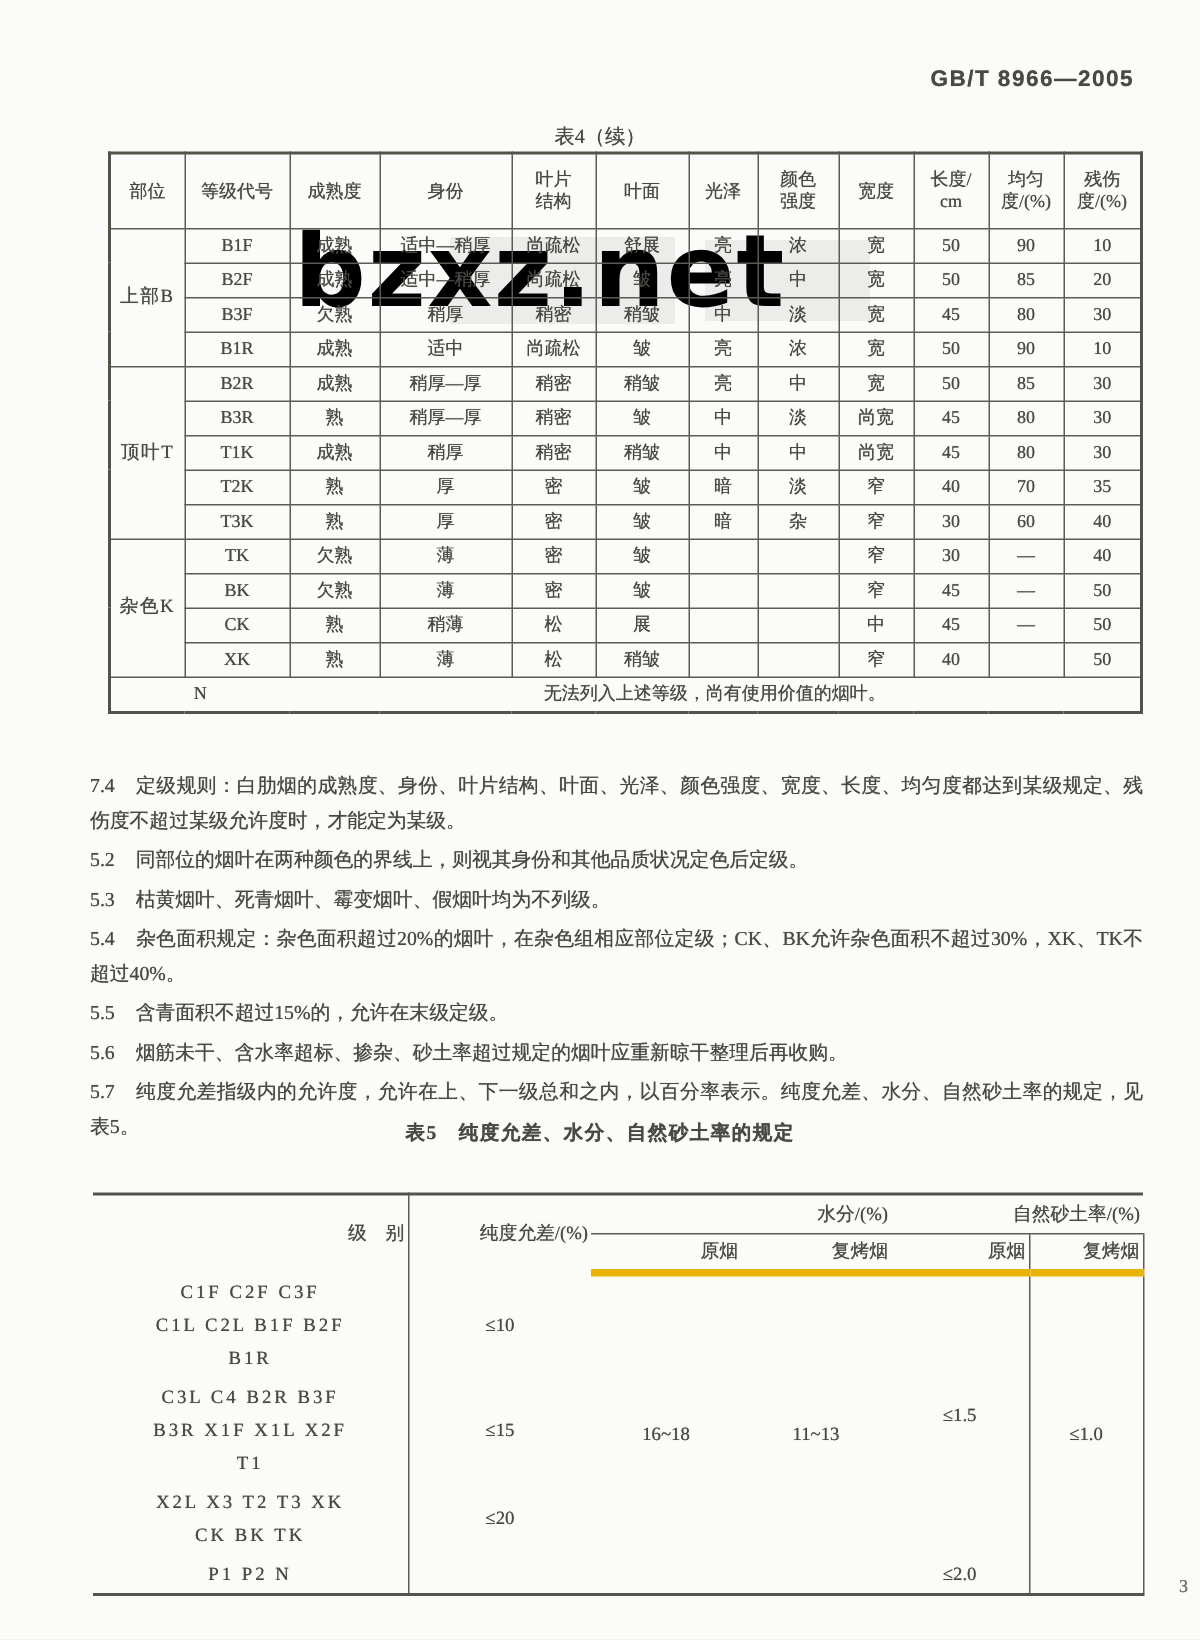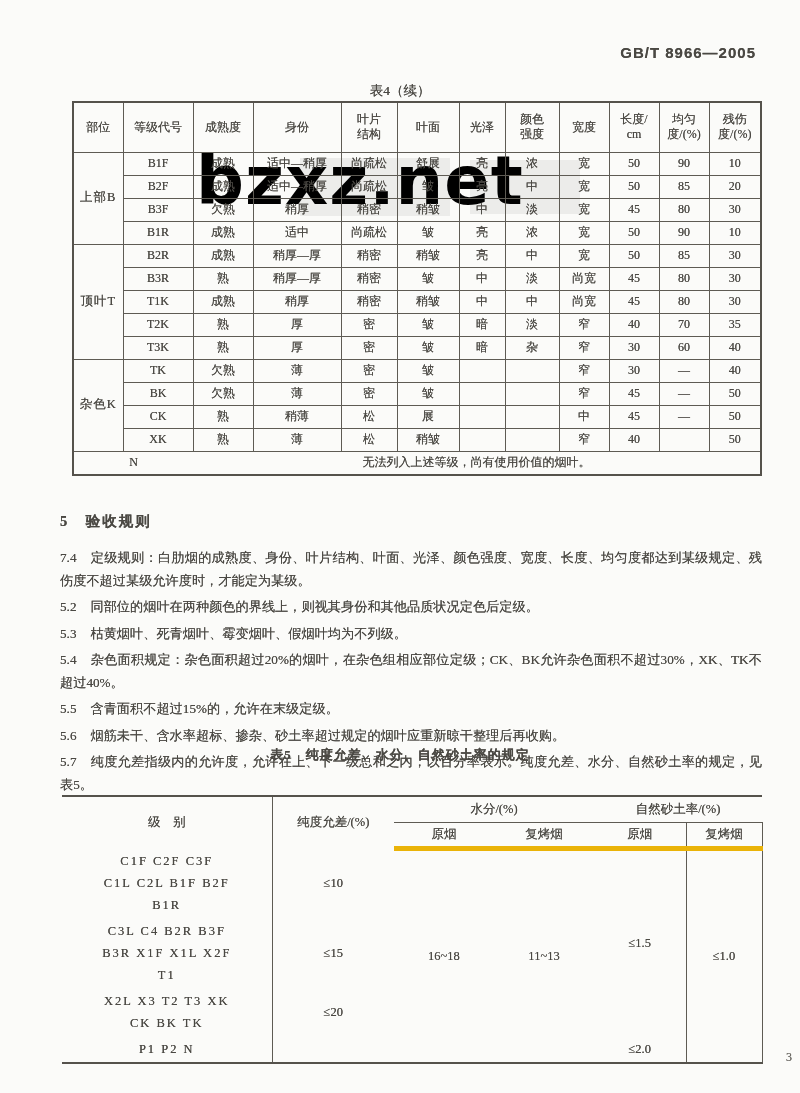--- a/index.html
+++ b/index.html
@@ -55,21 +55,21 @@
   .sec5 p { font-size:13.2px; line-height:1.76; text-align:justify; margin-bottom:3px; }
   .sec5 p .num { margin-right:14px; }
 
   
   .t5-title { position:absolute; top:746px; left:0; width:100%; text-align:center; font-size:13px; font-weight:bold; z-index:2; letter-spacing:1px; }
   .t5 {
     position:absolute; left:62px; top:795px; width:700px; z-index:2;
     border-top:2px solid #55524c; border-bottom:2px solid #55524c; table-layout:fixed;
   }
   .t5 th, .t5 td { font-weight:normal; font-size:12.5px; text-align:center; padding:2px 2px; }
-  .t5 thead th { height:26px; }
+  .t5 thead th { height:26px;text-align:right; }
   .t5 .level-col { border-right:1px solid #5e5b54; }
   .t5 thead tr:first-child th.span2 { border-bottom:1px solid #5e5b54; }
   .t5 thead tr:last-child th { border-bottom:5px solid #eab308; }
   .t5 .last-col { border-left:1px solid #5e5b54; border-right:1px solid #5e5b54; }
   .t5 .lvl-line { line-height:22px; white-space:nowrap; letter-spacing:2px; }
   .t5 td { vertical-align:middle; }
   .t5 .rg1 td { height:68px; } .t5 .rg2 td { height:68px; }
   .t5 .rg3 td { height:48px; } .t5 .rg4 td { height:24px; }
 </style>
 </head>
@@ -319,21 +319,20 @@
           <td>50</td>
         </tr>
         <tr class="nrow">
           <td colspan="2">N</td>
           <td colspan="10">无法列入上述等级，尚有使用价值的烟叶。</td>
         </tr>
       </tbody>
   </table>
 
   <div class="sec5">
-    <h2>5　验收规则</h2>
     <div>
         <p><span class="num">7.4</span><span>定级规则：白肋烟的成熟度、身份、叶片结构、叶面、光泽、颜色强度、宽度、长度、均匀度都达到某级规定、残伤度不超过某级允许度时，才能定为某级。</span></p>
         <p><span class="num">5.2</span><span>同部位的烟叶在两种颜色的界线上，则视其身份和其他品质状况定色后定级。</span></p>
         <p><span class="num">5.3</span><span>枯黄烟叶、死青烟叶、霉变烟叶、假烟叶均为不列级。</span></p>
         <p><span class="num">5.4</span><span>杂色面积规定：杂色面积超过20%的烟叶，在杂色组相应部位定级；CK、BK允许杂色面积不超过30%，XK、TK不超过40%。</span></p>
         <p><span class="num">5.5</span><span>含青面积不超过15%的，允许在末级定级。</span></p>
         <p><span class="num">5.6</span><span>烟筋未干、含水率超标、掺杂、砂土率超过规定的烟叶应重新晾干整理后再收购。</span></p>
         <p><span class="num">5.7</span><span>纯度允差指级内的允许度，允许在上、下一级总和之内，以百分率表示。纯度允差、水分、自然砂土率的规定，见表5。</span></p>
       </div>
   </div>

